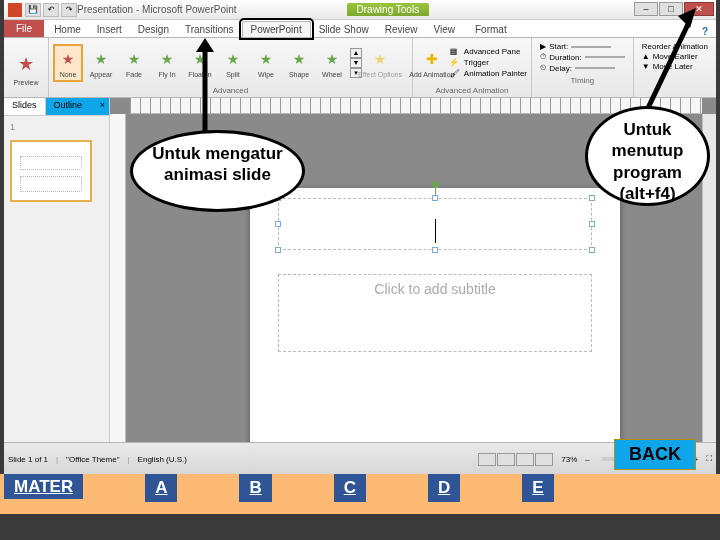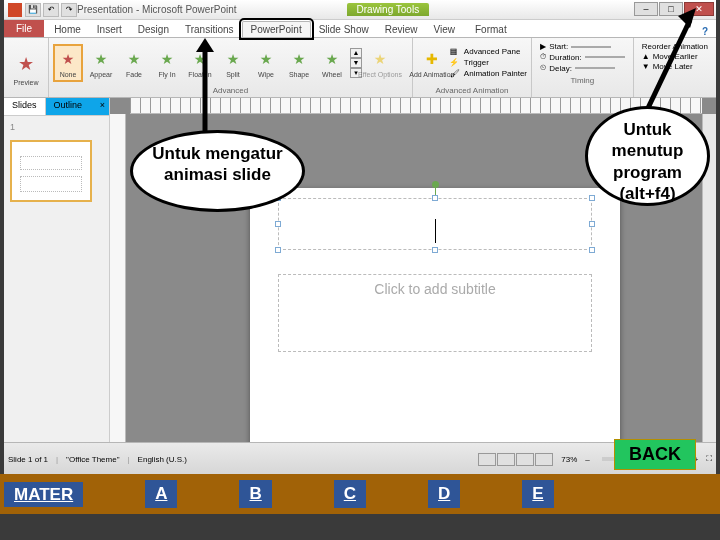--- a/index.html
+++ b/index.html
@@ -88,26 +88,26 @@
   
   
   .statusbar { height: 17px; background: linear-gradient(#eaeaea, #d6d6d6); border-top: 1px solid #b6b6b6; display: flex; align-items: center; font-size: 8px; padding: 16px 4px; gap: 8px; position: absolute; bottom: 0; left: 0; right: 0; }
   .status-sep { color: #999; }
   .status-views { margin-left: auto; display: flex; gap: 1px; }
   .view-btn { width: 18px; height: 13px; background: #e0e0e0; border: 1px solid #999; cursor: pointer; }
   .zoom-slider { width: 80px; height: 4px; background: #ccc; margin: 0 4px; position: relative; }
   .zoom-thumb { position: absolute; top: -3px; left: 40%; width: 6px; height: 10px; background: #888; }
   
   
-  .navbar { position: absolute; bottom: 26px; left: 0; right: 0; height: 40px; background: #a16207; display: flex; align-items: center; padding: 0 4px; gap: 62px; }
+  .navbar { position: absolute; bottom: 26px; left: 0; right: 0; height: 40px; background: #fdba74; display: flex; align-items: flex-start; padding: 0 4px; gap: 62px; }
   .nav-item { background: #2f5597; color: #fff; font-size: 17px; font-weight: bold; padding: 4px 10px; cursor: pointer; text-decoration: underline; }
   .nav-item.mater { text-align: center; line-height: 1; }
   
   
-  .back-btn { position: absolute; bottom: 70px; right: 24px; background: #22c55e; color: #000; font-size: 18px; font-weight: bold; padding: 4px 14px; cursor: pointer; border: 1px solid #b38f00; }
+  .back-btn { position: absolute; bottom: 70px; right: 24px; background: #0ea5e9; color: #000; font-size: 18px; font-weight: bold; padding: 4px 14px; cursor: pointer; border: 1px solid #b38f00; }
 </style>
 </head>
 <body>
 
 <div class="window">
 
   <div class="titlebar">
     <span class="ppt-icon"></span>
     <div class="qat">
       <span class="qat-btn">💾</span>

